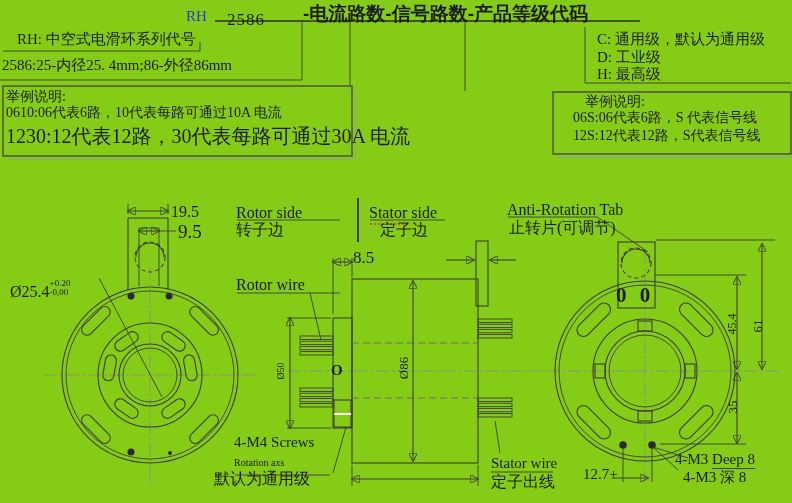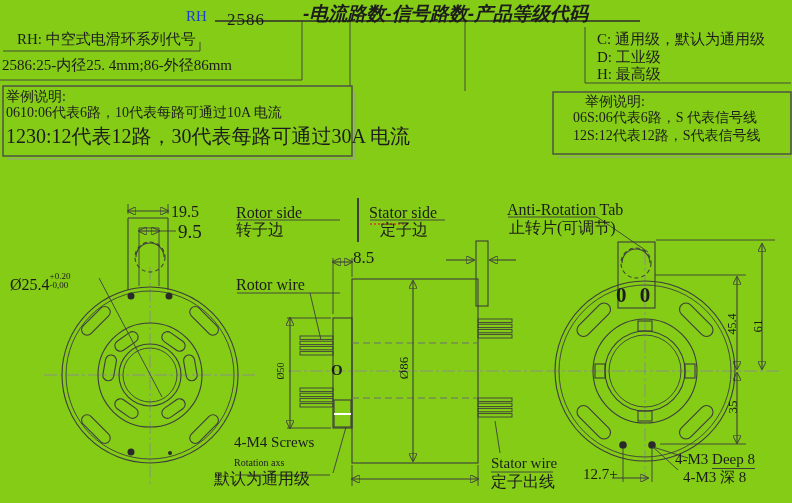--- a/index.html
+++ b/index.html
@@ -193,21 +193,21 @@
         <path d="M623,449 V482 M652,449 V482" class="thin"></path>
         <line x1="612" y1="478" x2="648" y2="478" marker-end="url(#ma)"></line>
         <path d="M653,447 L688,458 M653,447 L678,470" class="thin"></path>
         <path d="M508,217 H597 M597,217 L648,252" class="thin"></path>
       </g>
     </g>
   </svg>
 
   <div class="t serif blue" style="left:186px;top:8px;font-size:15px;">RH</div>
   <div class="t serif" style="left:227px;top:11px;font-size:17px;letter-spacing:1px;">2586</div>
-  <div class="t sans b" style="left:303px;top:4px;font-size:19px;font-style:italic;">-电流路数-信号路数-产品等级代码</div>
+  <div class="t sans b" style="left:303px;top:4px;font-size:19px;">-电流路数-信号路数-产品等级代码</div>
   <div class="t serif" style="left:17px;top:31px;font-size:15px;">RH: 中空式电滑环系列代号</div>
   <div class="t serif" style="left:2px;top:57px;font-size:15px;">2586:25-内径25. 4mm;86-外径86mm</div>
   <div class="t serif" style="left:597px;top:31px;font-size:15px;">C: 通用级，默认为通用级</div>
   <div class="t serif" style="left:597px;top:49px;font-size:15px;">D: 工业级</div>
   <div class="t serif" style="left:597px;top:66px;font-size:15px;">H: 最高级</div>
 
   <div class="t serif" style="left:6px;top:89px;font-size:14px;">举例说明:</div>
   <div class="t serif" style="left:6px;top:105px;font-size:14px;">0610:06代表6路，10代表每路可通过10A 电流</div>
   <div class="t serif" style="left:6px;top:125px;font-size:20px;">1230:12代表12路，30代表每路可通过30A 电流</div>
 
@@ -219,21 +219,21 @@
   <div class="t serif" style="left:236px;top:221px;font-size:16px;">转子边</div>
   <div class="t serif" style="left:369px;top:204px;font-size:16px;">Stator side</div>
   <div class="t serif" style="left:380px;top:221px;font-size:16px;">定子边</div>
   <div class="t serif" style="left:509px;top:219px;font-size:16px;">止转片(可调节)</div>
   <div class="t serif" style="left:507px;top:201px;font-size:16px;">Anti-Rotation Tab</div>
   <div class="t serif" style="left:236px;top:276px;font-size:16px;">Rotor wire</div>
 
   <div class="t serif" style="left:171px;top:203px;font-size:16px;">19.5</div>
   <div class="t serif" style="left:178px;top:222px;font-size:19px;">9.5</div>
 
-  <div class="t serif" style="left:10px;top:272px;font-size:16px;">
+  <div class="t serif" style="left:10px;top:279px;font-size:16px;">
     <span>Ø25.4</span><span class="tolstack"><span>+0.20</span><span>-0,00</span></span>
   </div>
 
   <div class="t serif" style="left:353px;top:249px;font-size:17px;">8.5</div>
   <div class="t serif rot" style="left:404px;top:368px;font-size:13px;">Ø86</div>
   <div class="t serif rot" style="left:280px;top:371px;font-size:10px;">Ø50</div>
   <div class="t serif b" style="left:331px;top:362px;font-size:15px;">O</div>
 
   <div class="t serif" style="left:234px;top:434px;font-size:15px;">4-M4 Screws</div>
   <div class="t serif" style="left:234px;top:457px;font-size:10px;">Rotation axs</div>

